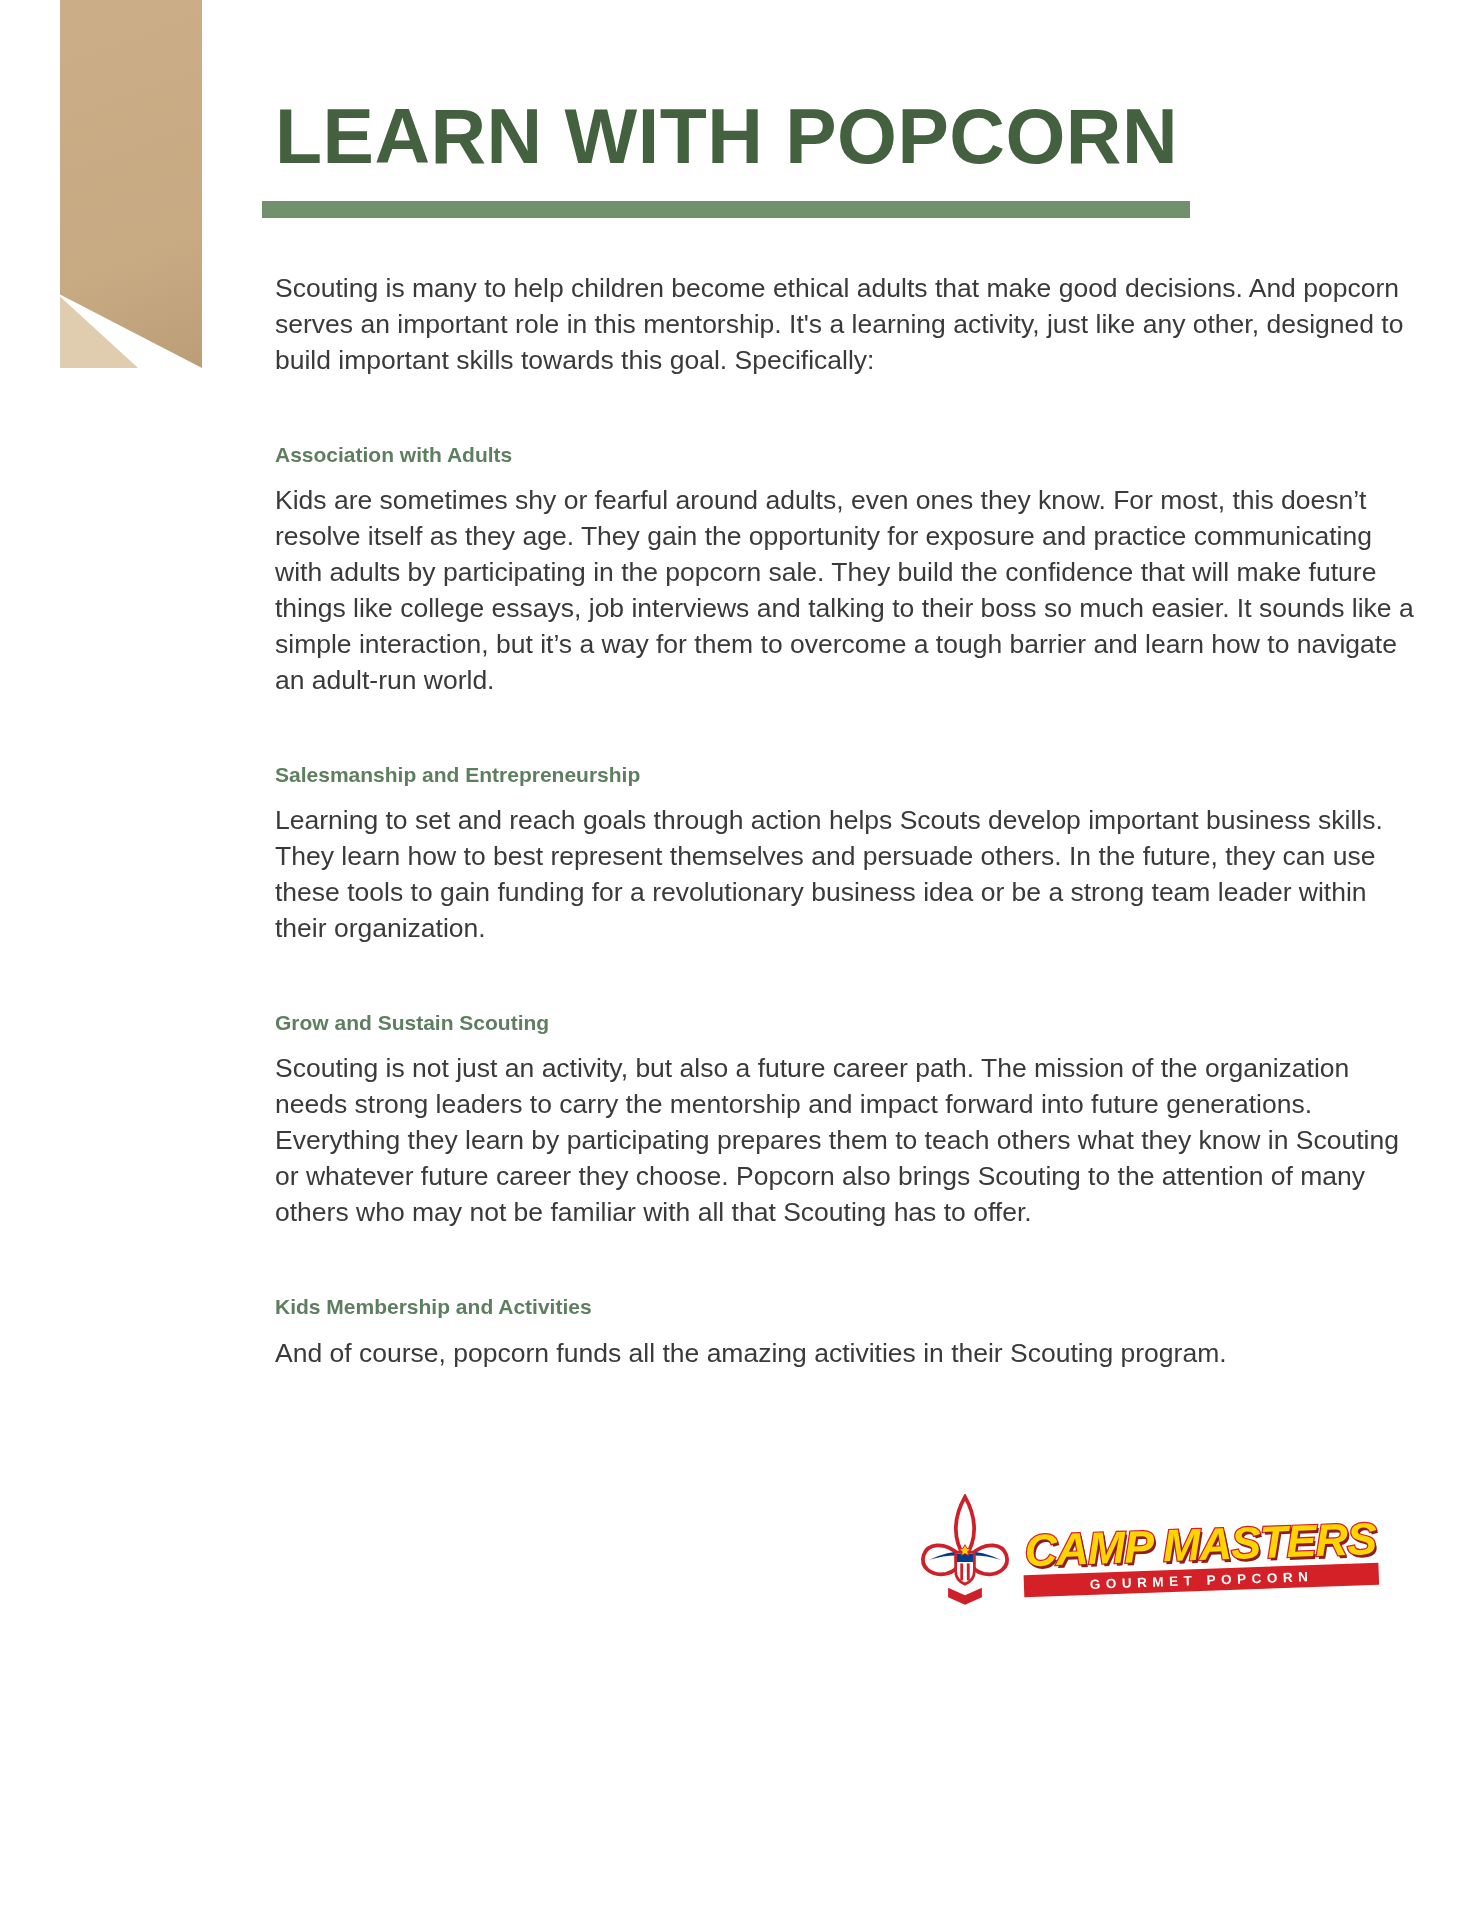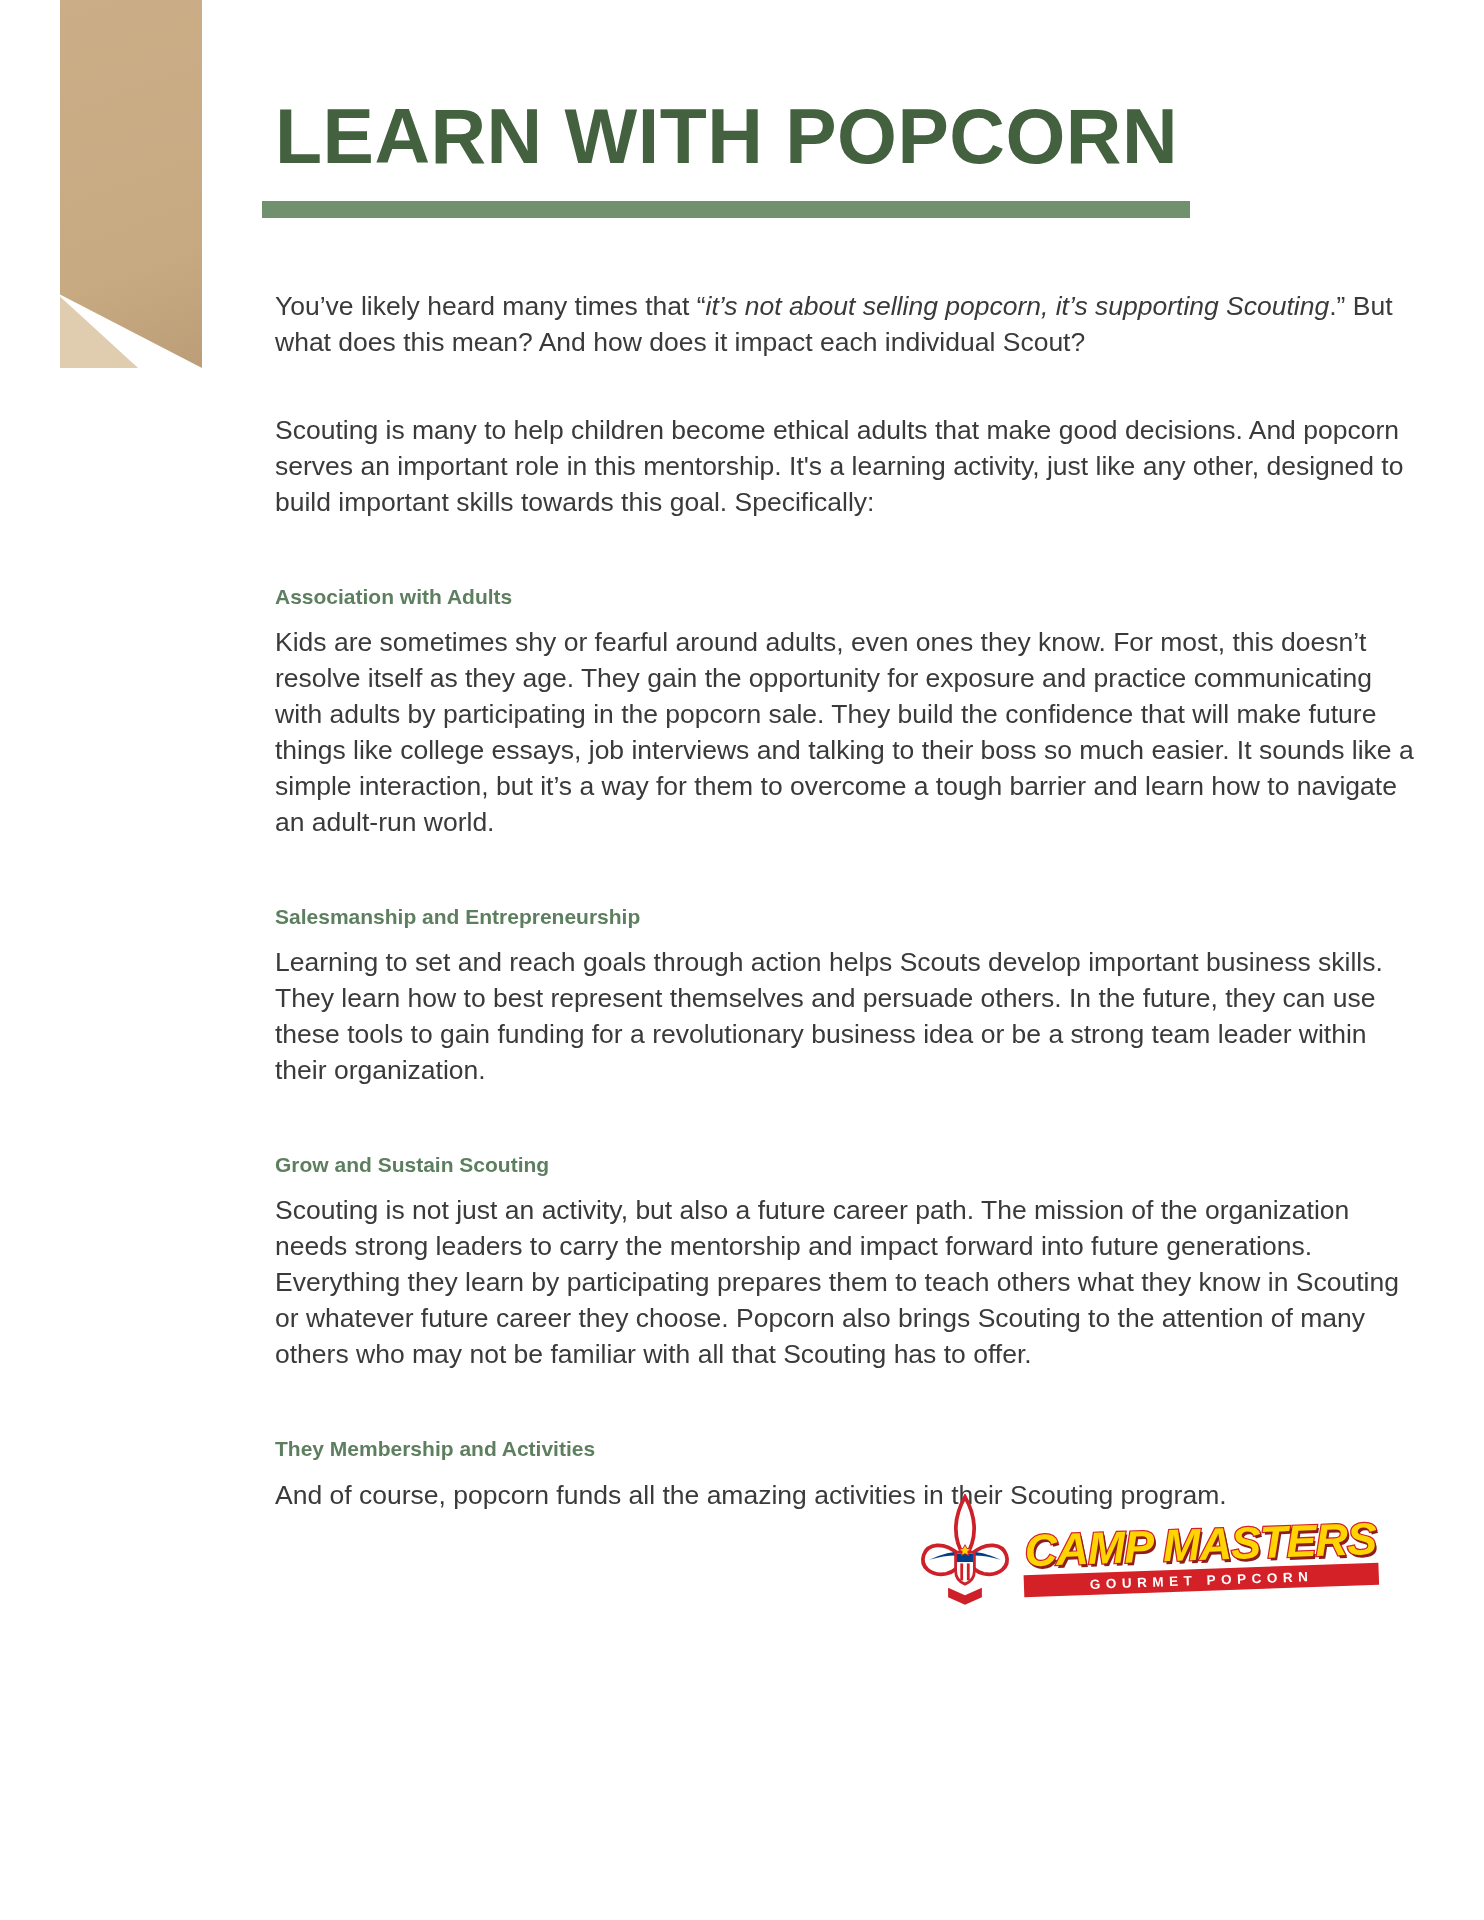--- a/index.html
+++ b/index.html
@@ -121,34 +121,33 @@
 <div class="page">
 
   <div class="ribbon"></div>
   <div class="ribbon-fold"></div>
 
   <div class="content">
 
     <h1 class="doc-title">LEARN WITH POPCORN</h1>
     <div class="title-rule"></div>
 
-    <p class="para first"><span>You’ve likely heard many times that “</span><span class="ital">it’s not about selling popcorn, it’s supporting Scouting</span><span>.” But what does this mean? And how does it impact each individual Scout?</span></p>
 
     <p class="para">Scouting is many to help children become ethical adults that make good decisions. And popcorn serves an important role in this mentorship. It's a learning activity, just like any other, designed to build important skills towards this goal. Specifically:</p>
 
     <h2 class="section-heading">Association with Adults</h2>
     <p class="section-body">Kids are sometimes shy or fearful around adults, even ones they know. For most, this doesn’t resolve itself as they age. They gain the opportunity for exposure and practice communicating with adults by participating in the popcorn sale. They build the confidence that will make future things like college essays, job interviews and talking to their boss so much easier. It sounds like a simple interaction, but it’s a way for them to overcome a tough barrier and learn how to navigate an adult-run world.</p>
 
     <h2 class="section-heading">Salesmanship and Entrepreneurship</h2>
     <p class="section-body">Learning to set and reach goals through action helps Scouts develop important business skills. They learn how to best represent themselves and persuade others. In the future, they can use these tools to gain funding for a revolutionary business idea or be a strong team leader within their organization.</p>
 
     <h2 class="section-heading">Grow and Sustain Scouting</h2>
     <p class="section-body">Scouting is not just an activity, but also a future career path. The mission of the organization needs strong leaders to carry the mentorship and impact forward into future generations. Everything they learn by participating prepares them to teach others what they know in Scouting or whatever future career they choose. Popcorn also brings Scouting to the attention of many others who may not be familiar with all that Scouting has to offer.</p>
 
-    <h2 class="section-heading">They Membership and Activities</h2>
+    <h2 class="section-heading">Kids Membership and Activities</h2>
     <p class="section-body">And of course, popcorn funds all the amazing activities in their Scouting program.</p>
 
   </div>
 
   <div class="footer-logo">
 
     <svg class="bsa-emblem" viewBox="0 0 100 130" aria-hidden="true">
 
       <path d="M50 3 C37 26 37 49 50 68 C63 49 63 26 50 3 Z" fill="#ffffff" stroke="#ce2029" stroke-width="4"></path>
       <path d="M43 64 C27 50 10 53 6 65 C2 77 13 88 30 85 C38 83 43 78 45 72 Z" fill="#ffffff" stroke="#ce2029" stroke-width="4"></path>

